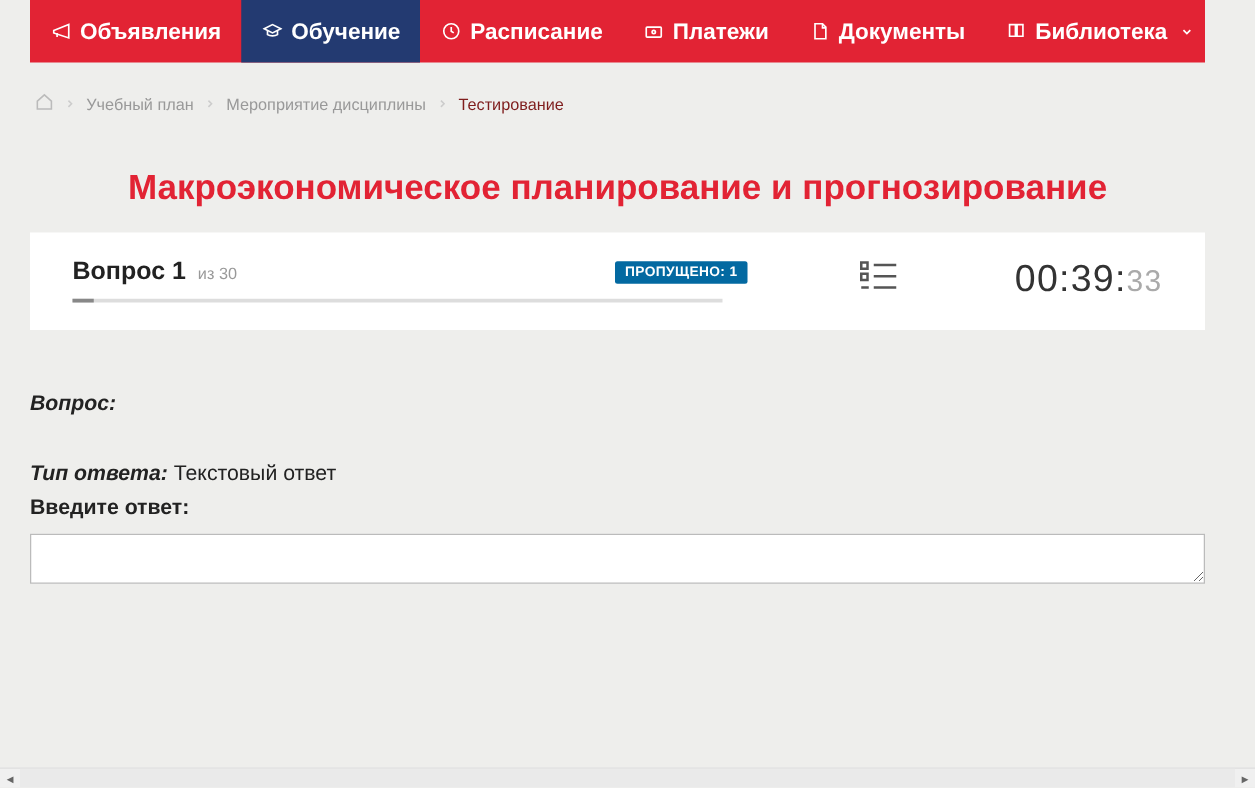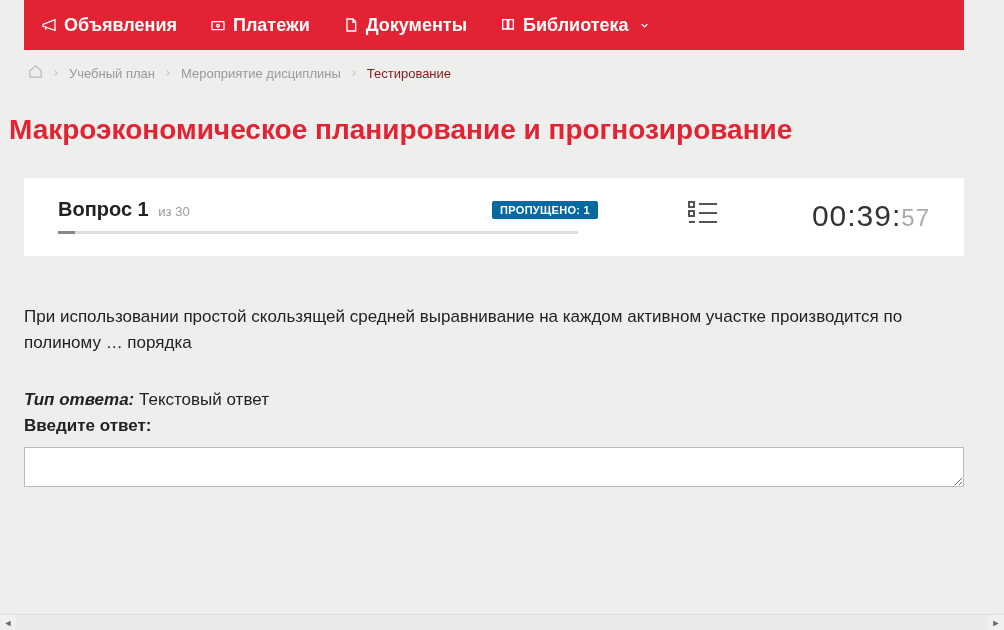--- a/index.html
+++ b/index.html
@@ -57,35 +57,36 @@
     }
     
     .breadcrumb {
       display: flex;
       align-items: center;
       padding: 14px 0 10px 4px;
       font-size: 13px;
       color: #999;
       gap: 4px;
       width: 940px;
-      margin: 0 auto;
+      margin: 10px auto;
     }
     .breadcrumb a { color: #999; text-decoration: none; }
     .breadcrumb .current { color: #7f1d1d; }
     .bc-sep {
       color: #ccc;
       padding: 0 4px;
     }
     .home-icon { color: #bbb; }
     
     .page-title {
+      text-align: center;
       color: #e22334;
       font-size: 28px;
       font-weight: 700;
-      padding: 22px 0 32px 0;
+      padding: 22px 0 20px 0;
     }
     
     .status-bar {
       background: #fff;
       width: 940px;
       margin: 0 auto;
       padding: 20px 34px 22px 34px;
       display: flex;
       align-items: center;
     }
@@ -208,20 +209,38 @@
 
     <div class="nav">
       <div class="nav-item">
         <span class="nav-icon">
           <svg width="16" height="16" viewBox="0 0 24 24" fill="none" stroke="white" stroke-width="2">
               <path d="M3 11l18-7v16L3 14v-3z"></path>
               <path d="M7 14v5"></path>
             </svg>
         </span>
         <span>Объявления</span>
+      </div>
+      <div class="nav-item active">
+        <span class="nav-icon">
+          <svg width="16" height="16" viewBox="0 0 24 24" fill="none" stroke="white" stroke-width="2">
+              <path d="M2 9l10-5 10 5-10 5z"></path>
+              <path d="M6 11v5c3 2 9 2 12 0v-5"></path>
+            </svg>
+        </span>
+        <span>Обучение</span>
+      </div>
+      <div class="nav-item">
+        <span class="nav-icon">
+          <svg width="16" height="16" viewBox="0 0 24 24" fill="none" stroke="white" stroke-width="2">
+              <circle cx="12" cy="12" r="9"></circle>
+              <path d="M12 7v5l3 2"></path>
+            </svg>
+        </span>
+        <span>Расписание</span>
       </div>
       <div class="nav-item">
         <span class="nav-icon">
           <svg width="16" height="16" viewBox="0 0 24 24" fill="none" stroke="white" stroke-width="2">
               <rect x="3" y="7" width="18" height="12" rx="1"></rect>
               <circle cx="12" cy="13" r="2"></circle>
             </svg>
         </span>
         <span>Платежи</span>
       </div>
@@ -303,26 +322,28 @@
         <svg width="30" height="28" viewBox="0 0 30 28" fill="none" stroke="#555" stroke-width="2">
           <rect x="1" y="2" width="5" height="5"></rect>
           <line x1="11" y1="4" x2="29" y2="4"></line>
           <rect x="1" y="11" width="5" height="5"></rect>
           <line x1="11" y1="13" x2="29" y2="13"></line>
           <line x1="1" y1="22" x2="7" y2="22"></line>
           <line x1="11" y1="22" x2="29" y2="22"></line>
         </svg>
       </div>
       <div class="timer">
-        <span>00:39:</span><span class="sec">57</span>
+        <span>00:39:</span><span class="sec">33</span>
       </div>
     </div>
 
     <div class="question-body">
-      <div class="q-text">При использовании простой скользящей средней выравнивание на каждом активном участке производится по полиному … порядка</div>
+      <div>
+        <span class="q-lbl">Вопрос:</span>
+      </div>
 
       <div class="answer-type-row">
         <span class="at-lbl">Тип ответа:</span>
         <span>Текстовый ответ</span>
       </div>
 
       <div class="input-label">Введите ответ:</div>
       <textarea class="answer-input" value="" style=""></textarea>
     </div>
 

